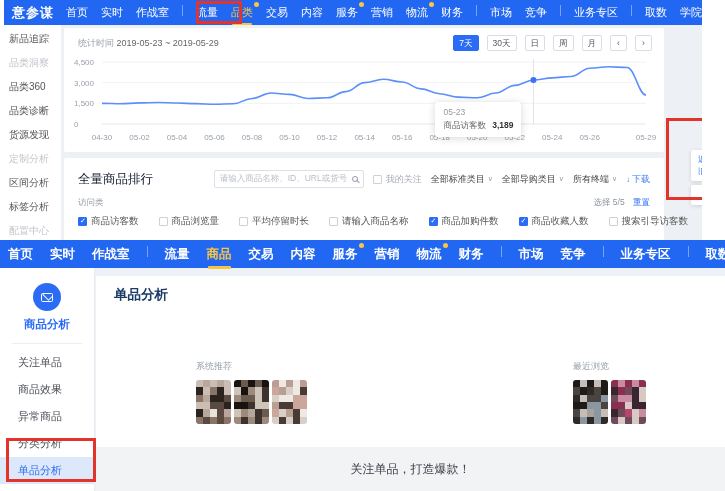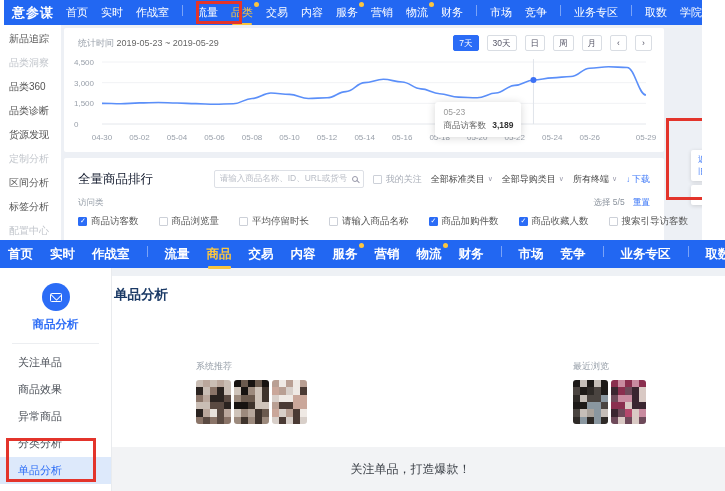--- a/index.html
+++ b/index.html
@@ -79,21 +79,21 @@
   .top-ic{width:9px;height:7px;border-top:2px solid #778;position:relative;display:block}
   .top-ic::after{content:'';position:absolute;left:3.5px;top:0;width:2px;height:5px;background:#778}
 
   .redbox{position:absolute;border:3px solid #e3342b;z-index:6;pointer-events:none}
   .rb-nav{left:192px;top:1px;width:46px;height:23px}
   .rb-float{left:662px;top:118px;width:61px;height:82px}
   .rb-item{left:6px;top:198px;width:90px;height:44px}
 
   
   .shot-bottom{position:absolute;top:240px;left:0;width:725px;height:251px;background:#eef1f5;overflow:hidden}
-  .side-bottom{position:absolute;left:0;top:28px;width:112px;bottom:0;background:#fff;border-right:1px solid #e9ebee;z-index:1}
+  .side-bottom{position:absolute;left:0;top:28px;width:95px;bottom:0;background:#fff;border-right:1px solid #e9ebee;z-index:1}
   .mod-icon{width:28px;height:28px;border-radius:50%;background:#2b6cf6;margin:15px auto 6px;display:flex;align-items:center;justify-content:center}
   .env2{width:12px;height:9px;border:1.4px solid #fff;border-radius:1.5px;position:relative;overflow:hidden;display:block}
   .env2::after{content:'';position:absolute;left:1.5px;top:-4px;width:7px;height:7px;border:1.4px solid #fff;transform:rotate(45deg)}
   .mod-name{text-align:center;color:#2b6cf6;font-size:11.5px;font-weight:600}
   .side-divider{height:1px;background:#eceef1;margin:11px 12px 5px}
   .side-b-item{height:27px;line-height:27px;padding-left:18px;font-size:11px;color:#4a4f57;cursor:pointer}
   .side-b-item.selected{background:#dde9fb;color:#2b6cf6}
 
   .content-b{position:absolute;left:96px;top:36px;right:0;bottom:0;background:#fff}
   .page-title{position:absolute;left:18px;top:10px;font-size:13.5px;color:#1b3a66;font-weight:700}

